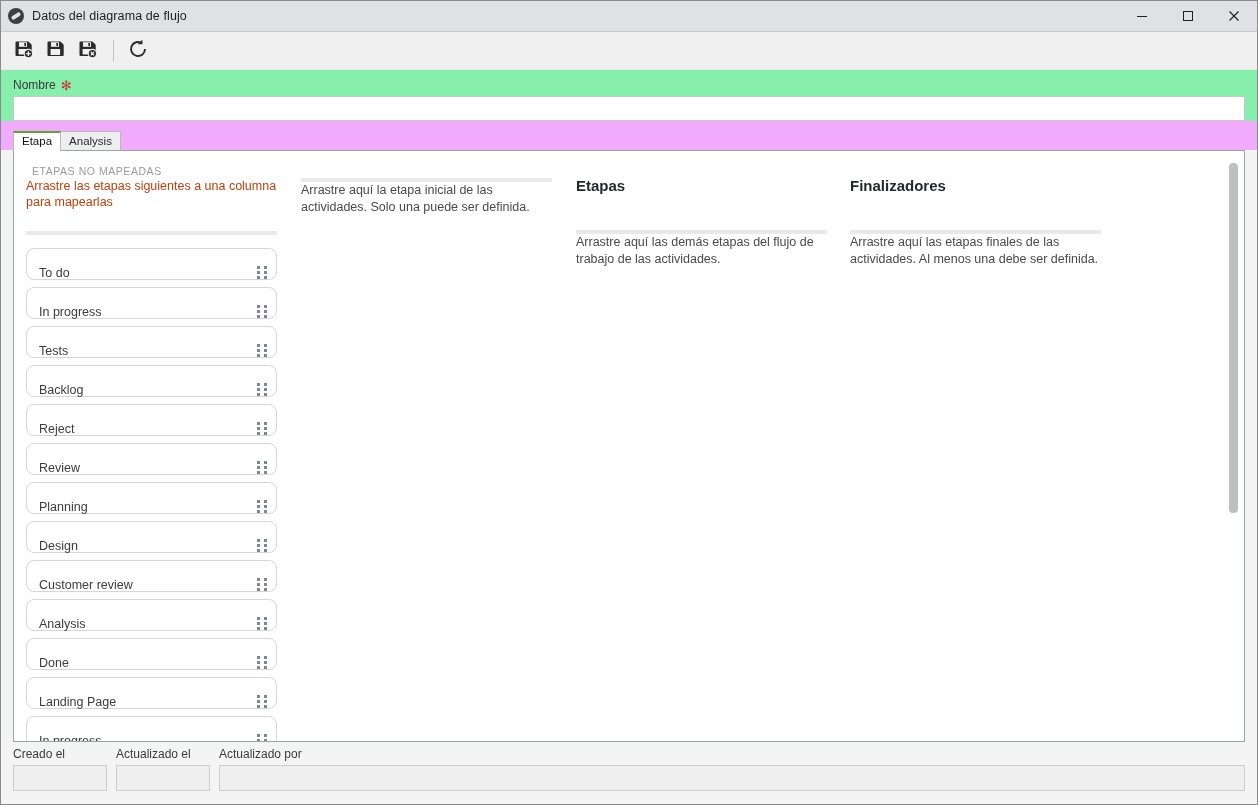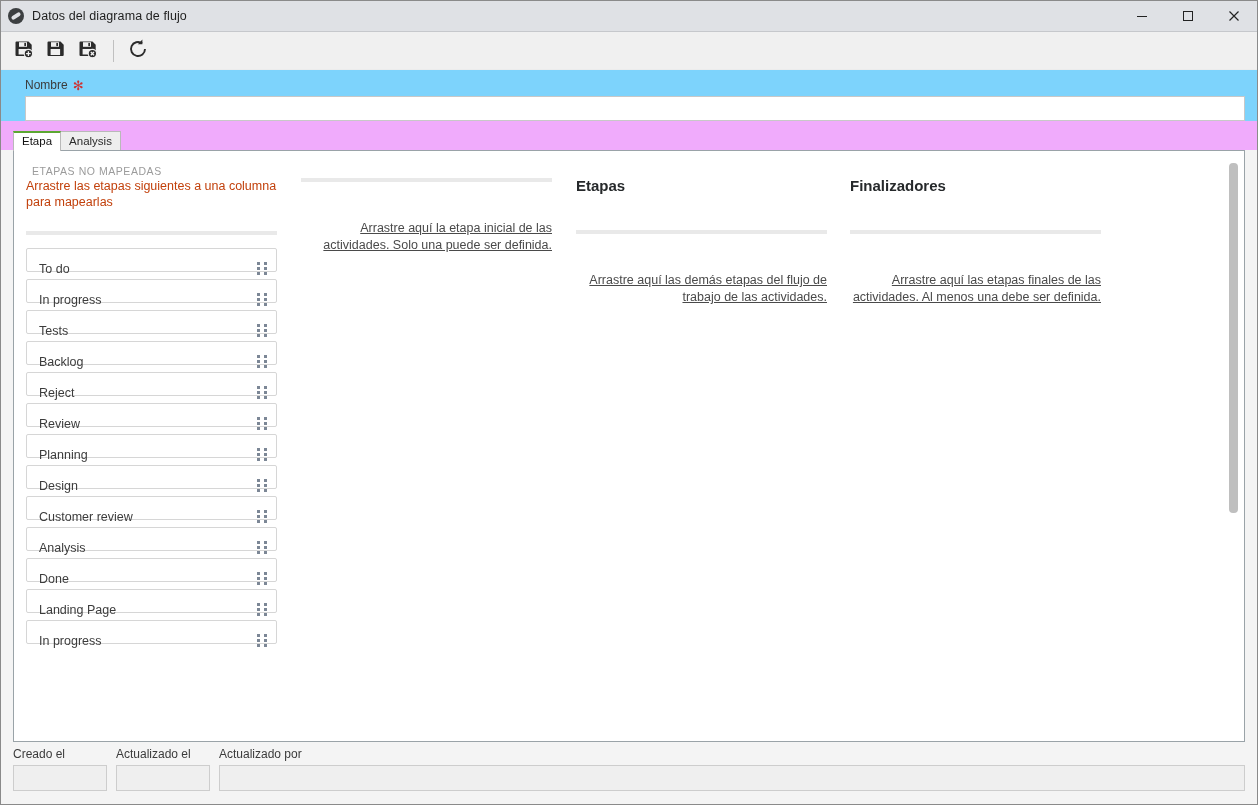--- a/index.html
+++ b/index.html
@@ -72,22 +72,22 @@
     margin-right: 2px;
   }
   .tb-sep {
     width: 1px; height: 22px;
     background: #c0c0c0;
     margin: 0 9px 0 8px;
   }
 
   
   .form-area {
-    padding: 8px 12px 0 24px;
-    background: #7dd3fc;
+    padding: 8px 12px 0 12px;
+    background: #86efac;
     flex: 0 0 auto;
   }
   .field-label {
     font-size: 12px; color: #3b3b3b;
     display: flex; align-items: center;
     margin-bottom: 4px;
   }
   .req-icon {
     display: inline-block;
     margin-left: 5px;
@@ -190,23 +190,23 @@
   .col-divider {
     height: 4px;
     background: #e9e9e9;
     margin-top: 13px;
     margin-bottom: 0;
   }
   .col-unmapped .col-divider { margin-top: 14px; }
 
   .card-list { padding-top: 13px; }
   .card {
-    height: 24px;
+    height: 32px;
     border: 1px solid #d6d6d6;
-    border-radius: 2px;
+    border-radius: 8px;
     background: #ffffff;
     display: flex; align-items: center;
     margin-bottom: 7px;
     padding: 17px 9px 0 12px;
   }
   .card-label {
     font-size: 12.5px;
     color: #3c3c3c;
     flex: 1 1 auto;
     white-space: nowrap;
@@ -220,26 +220,24 @@
     gap: 2px 4px;
     flex: 0 0 10px;
   }
   .grip i {
     display: block;
     width: 3px; height: 3px;
     background: #7c8796;
   }
 
   .drop-hint {
-    padding-top: 38px;
-    text-align: right;
+    text-align: left;
     font-size: 12.5px;
     color: #4a4a4a;
     line-height: 17px;
-    text-decoration: underline;
   }
 
   
   .vscroll {
     position: absolute;
     right: 6px; top: 6px; bottom: 6px;
     width: 9px;
   }
   .vthumb {
     position: absolute;

